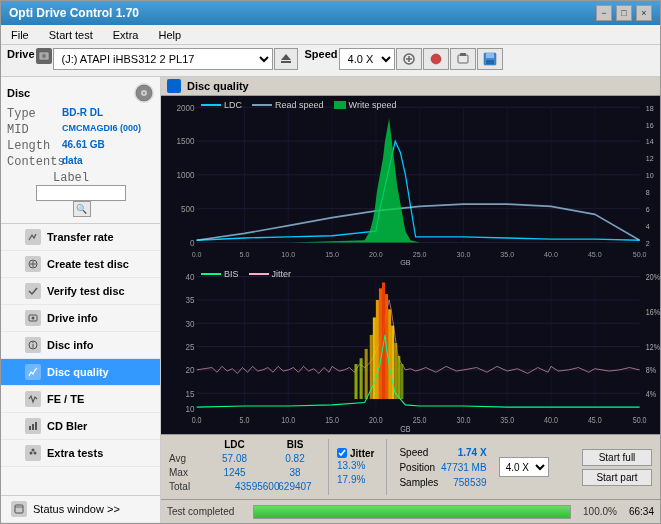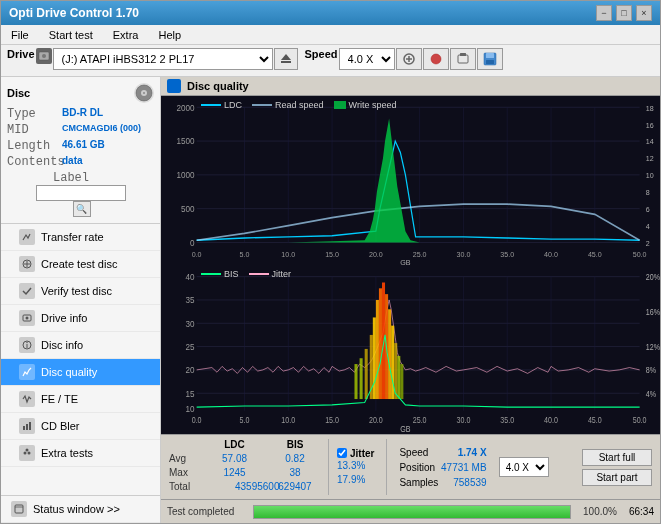--- a/index.html
+++ b/index.html
@@ -35,21 +35,21 @@
     .disc-title { font-weight: bold; font-size: 11px; }
     .disc-icon { width: 20px; height: 20px; background: #ddd; border-radius: 50%; display: flex; align-items: center; justify-content: center; font-size: 8px; }
     .disc-row { display: flex; margin-bottom: 2px; }
     .disc-key { color: #666; width: 55px; font-size: 12px; flex-shrink: 0; font-family: Liberation Mono, monospace; }
     .disc-val { font-size: 10px; color: #0066cc; font-weight: bold; }
     .label-row { display: flex; align-items: center; margin-top: 2px; flex-direction: column; }
     .label-input { height: 16px; border: 1px solid #999; font-size: 9px; width: 90px; }
     .label-search-btn { width: 18px; height: 16px; margin-left: 2px; background: #e8e8e8; border: 1px solid #999; cursor: pointer; display: flex; align-items: center; justify-content: center; font-size: 9px; }
 
     .sidebar-menu { flex: 1; overflow-y: auto; }
-    .sidebar-item { padding: 5px 18px; cursor: pointer; display: flex; align-items: center; gap: 6px; border-bottom: 1px solid #e8e8e8; font-size: 11px; }
+    .sidebar-item { padding: 5px 24px; cursor: pointer; display: flex; align-items: center; gap: 6px; border-bottom: 1px solid #e8e8e8; font-size: 11px; font-weight: bold; }
     .sidebar-item.active { background: #3399ff; color: white; }
     .sidebar-item-icon { width: 16px; height: 16px; background: #ccc; border-radius: 2px; display: flex; align-items: center; justify-content: center; font-size: 8px; flex-shrink: 0; }
     .sidebar-item.active .sidebar-item-icon { background: rgba(255,255,255,0.3); }
 
     .status-section { border-top: 1px solid #ccc; }
     .status-item { padding: 5px 10px; cursor: pointer; display: flex; align-items: center; gap: 6px; font-size: 11px; border-bottom: 1px solid #e8e8e8; }
 
     
     .content-area { flex: 1; display: flex; flex-direction: column; overflow: hidden; }
     .disc-quality-header { background: #d4d0c8; padding: 2px 6px; display: flex; align-items: center; gap: 6px; border-bottom: 1px solid #999; }

